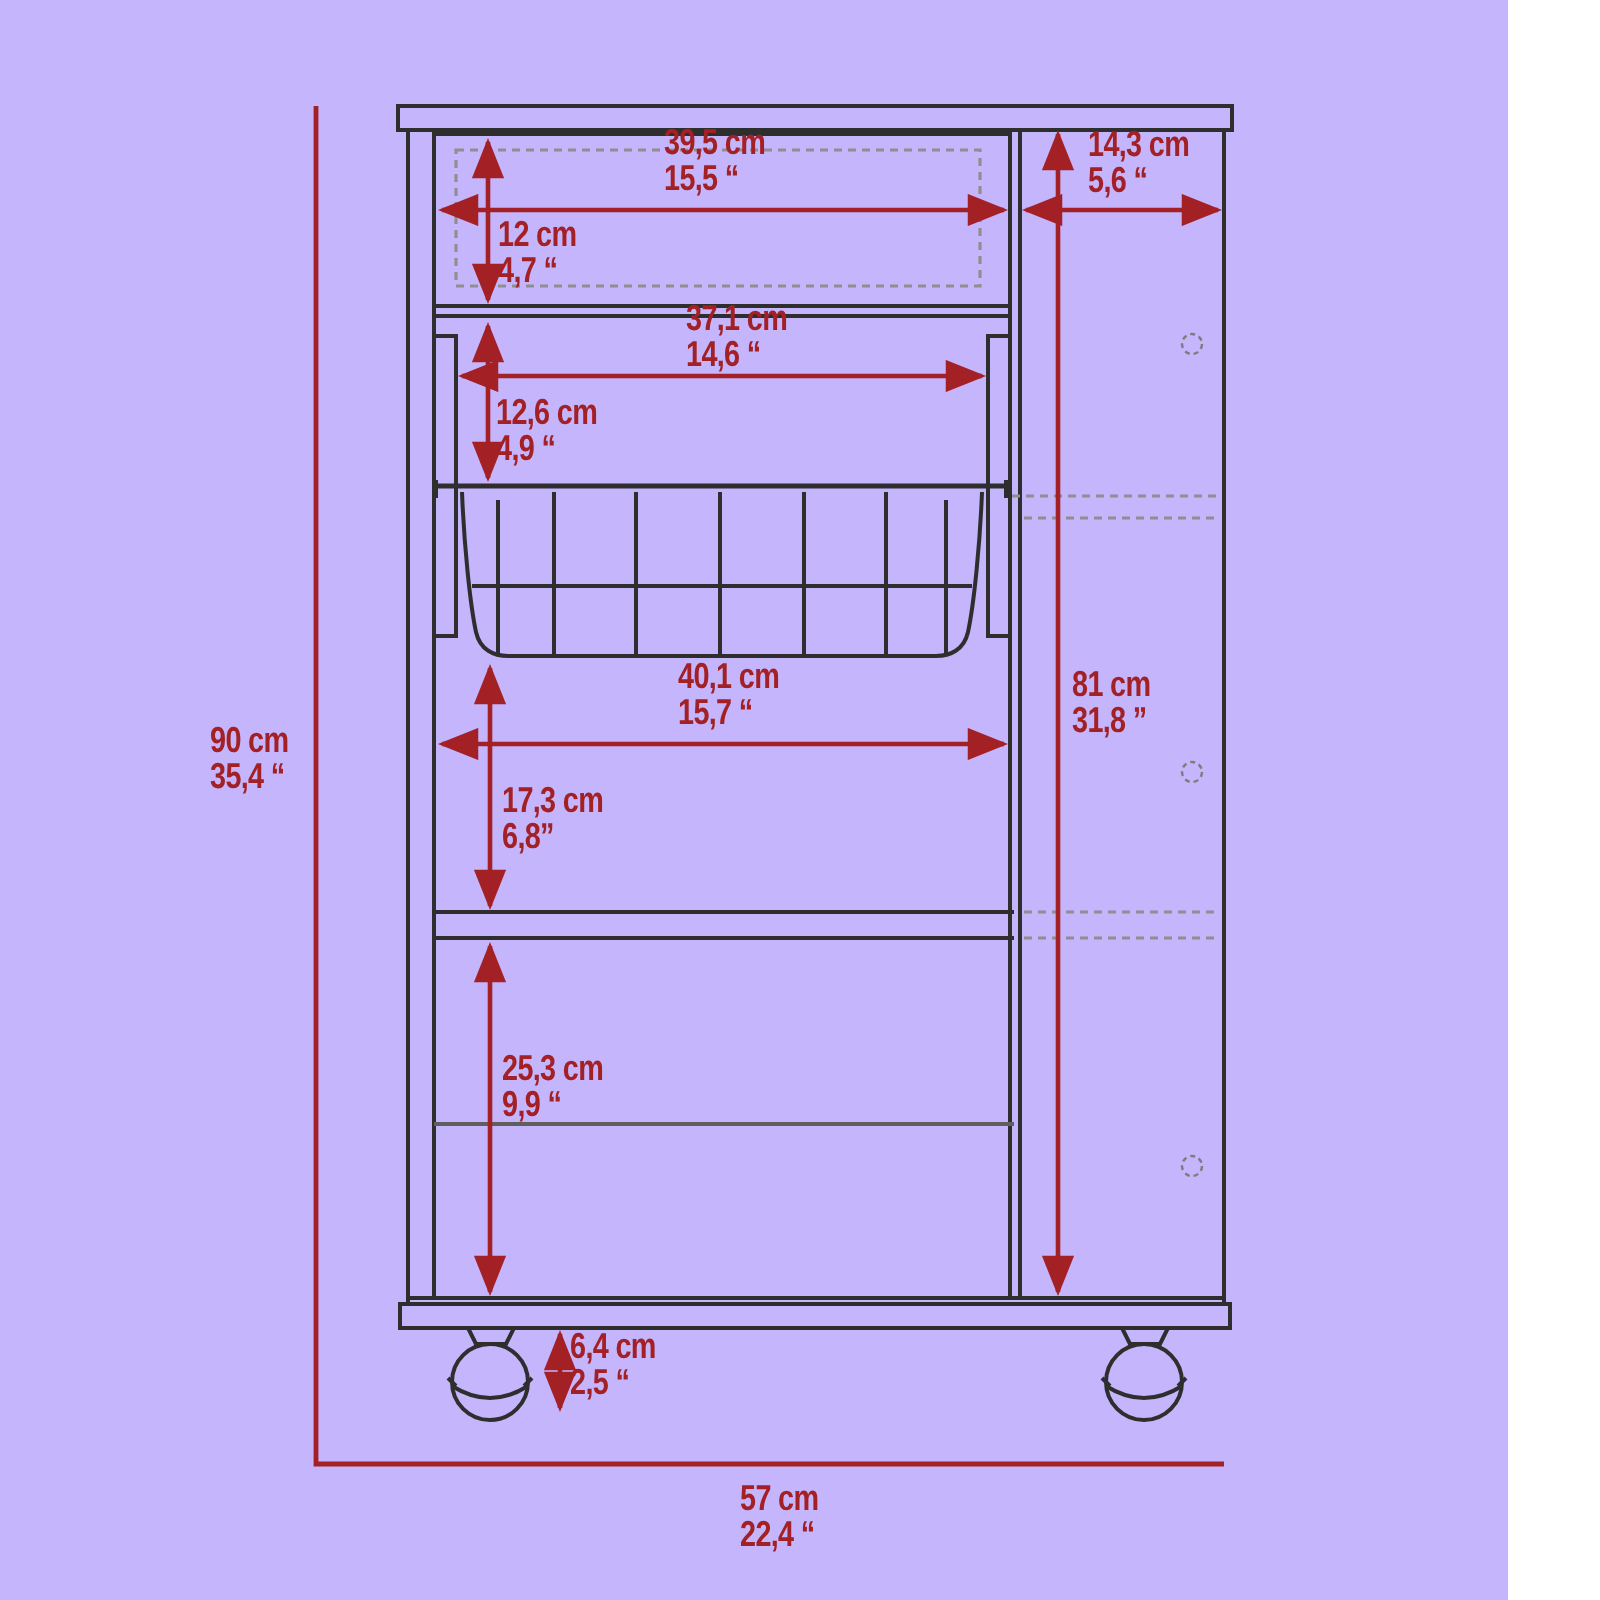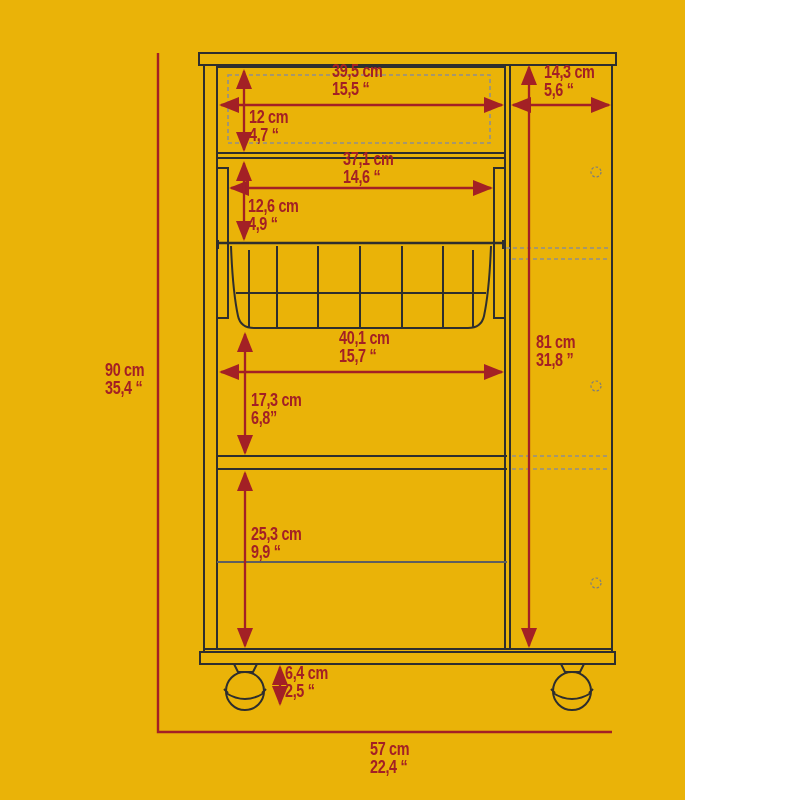--- a/index.html
+++ b/index.html
@@ -1,19 +1,19 @@
 <!DOCTYPE html>
 <html><head>
 <meta charset="utf-8">
 <style>
   html,body{margin:0;padding:0;background:#fff;}
   .canvas{
     position:relative;
-    width:685px;height:800px;
-    background:#eab308;
+    width:754px;height:800px;
+    background:#c4b5fd;
     overflow:hidden;
     font-family:"Liberation Sans", sans-serif;
   }
   .canvas svg{position:absolute;left:0;top:0;}
   .dim-label{
     position:absolute;
     color:#a32025;
     font-weight:700;
     font-size:18px;
     line-height:18px;

